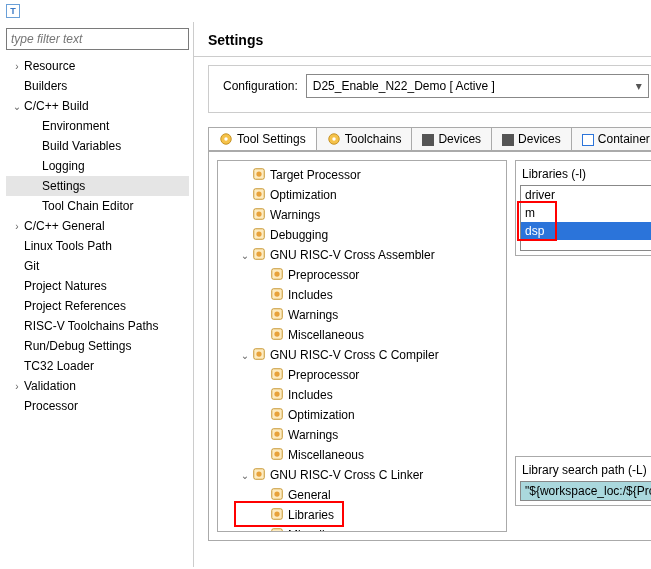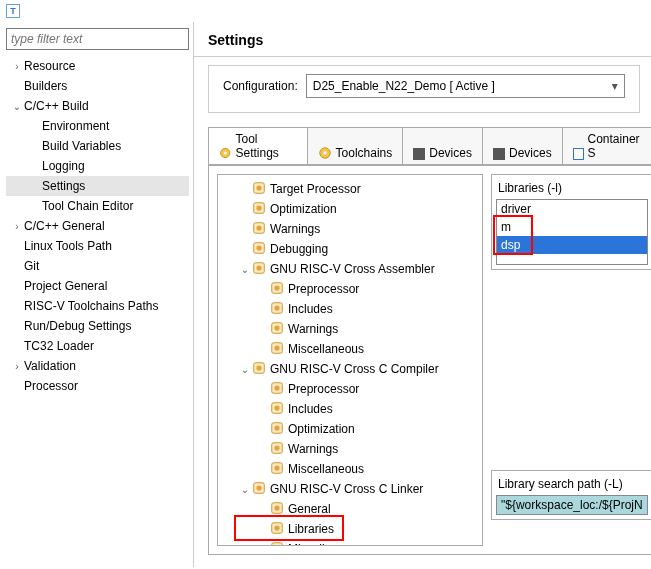--- a/index.html
+++ b/index.html
@@ -17,21 +17,21 @@
   .twisty { width: 14px; display: inline-flex; justify-content: center; color: #666; font-size: 10px; }
   .right-pane { flex: 1; background: #fff; position: relative; }
   .settings-header { font-size: 14px; font-weight: 600; padding: 10px 14px 8px 14px; }
   .divider { height: 1px; background: #ccc; margin: 0 0 8px 0; }
   .config-row { display: flex; align-items: center; gap: 8px; padding: 8px 14px 14px 14px; border: 1px solid #ccc; margin: 0 14px; }
   .config-select { flex: 1; height: 24px; border: 1px solid #888; background: #fff; padding: 2px 6px; display: flex; align-items: center; justify-content: space-between; }
   .tabs { display: flex; border-bottom: 1px solid #aaa; margin: 14px 0 0 14px; gap: -1px; }
   .tab { display: flex; align-items: flex-end; gap: 4px; padding: 4px 10px; border: 1px solid #aaa; border-bottom: none; background: #f7f7f7; margin-right: -1px; }
   .tab.active { background: #fff; position: relative; z-index: 2; }
   .content-area { display: flex; border: 1px solid #aaa; margin: 0 0 0 14px; height: 390px; }
-  .tool-tree { width: 266px; border: 1px solid #aaa; margin: 8px; padding: 4px 2px; overflow: auto; }
+  .tool-tree { width: 290px; border: 1px solid #aaa; margin: 8px; padding: 4px 2px; overflow: auto; }
   .tool-row { display: flex; align-items: center; height: 20px; }
   .tool-row .twisty { width: 14px; }
   .lvl0 { padding-left: 18px; }
   .lvl1 { padding-left: 36px; }
   .red-box { border: 2px solid #f00; }
   .lib-panel { flex: 1; margin: 8px 0 8px 0; display: flex; flex-direction: column; }
   .lib-group { border: 1px solid #aaa; padding: 4px; }
   .lib-title { margin: 2px 2px 4px 2px; }
   .lib-list { border: 1px solid #888; height: 66px; }
   .lib-item { padding: 1px 4px; height: 18px; display: flex; align-items: center; }
@@ -93,21 +93,25 @@
         <div class="tree-row indent0">
           <span class="twisty"></span>
           <span>Linux Tools Path</span>
         </div>
         <div class="tree-row indent0">
           <span class="twisty"></span>
           <span>Git</span>
         </div>
         <div class="tree-row indent0">
           <span class="twisty"></span>
-          <span>Project General</span>
+          <span>Project Natures</span>
+        </div>
+        <div class="tree-row indent0">
+          <span class="twisty"></span>
+          <span>Project References</span>
         </div>
         <div class="tree-row indent0">
           <span class="twisty"></span>
           <span>RISC-V Toolchains Paths</span>
         </div>
         <div class="tree-row indent0">
           <span class="twisty"></span>
           <span>Run/Debug Settings</span>
         </div>
         <div class="tree-row indent0">

